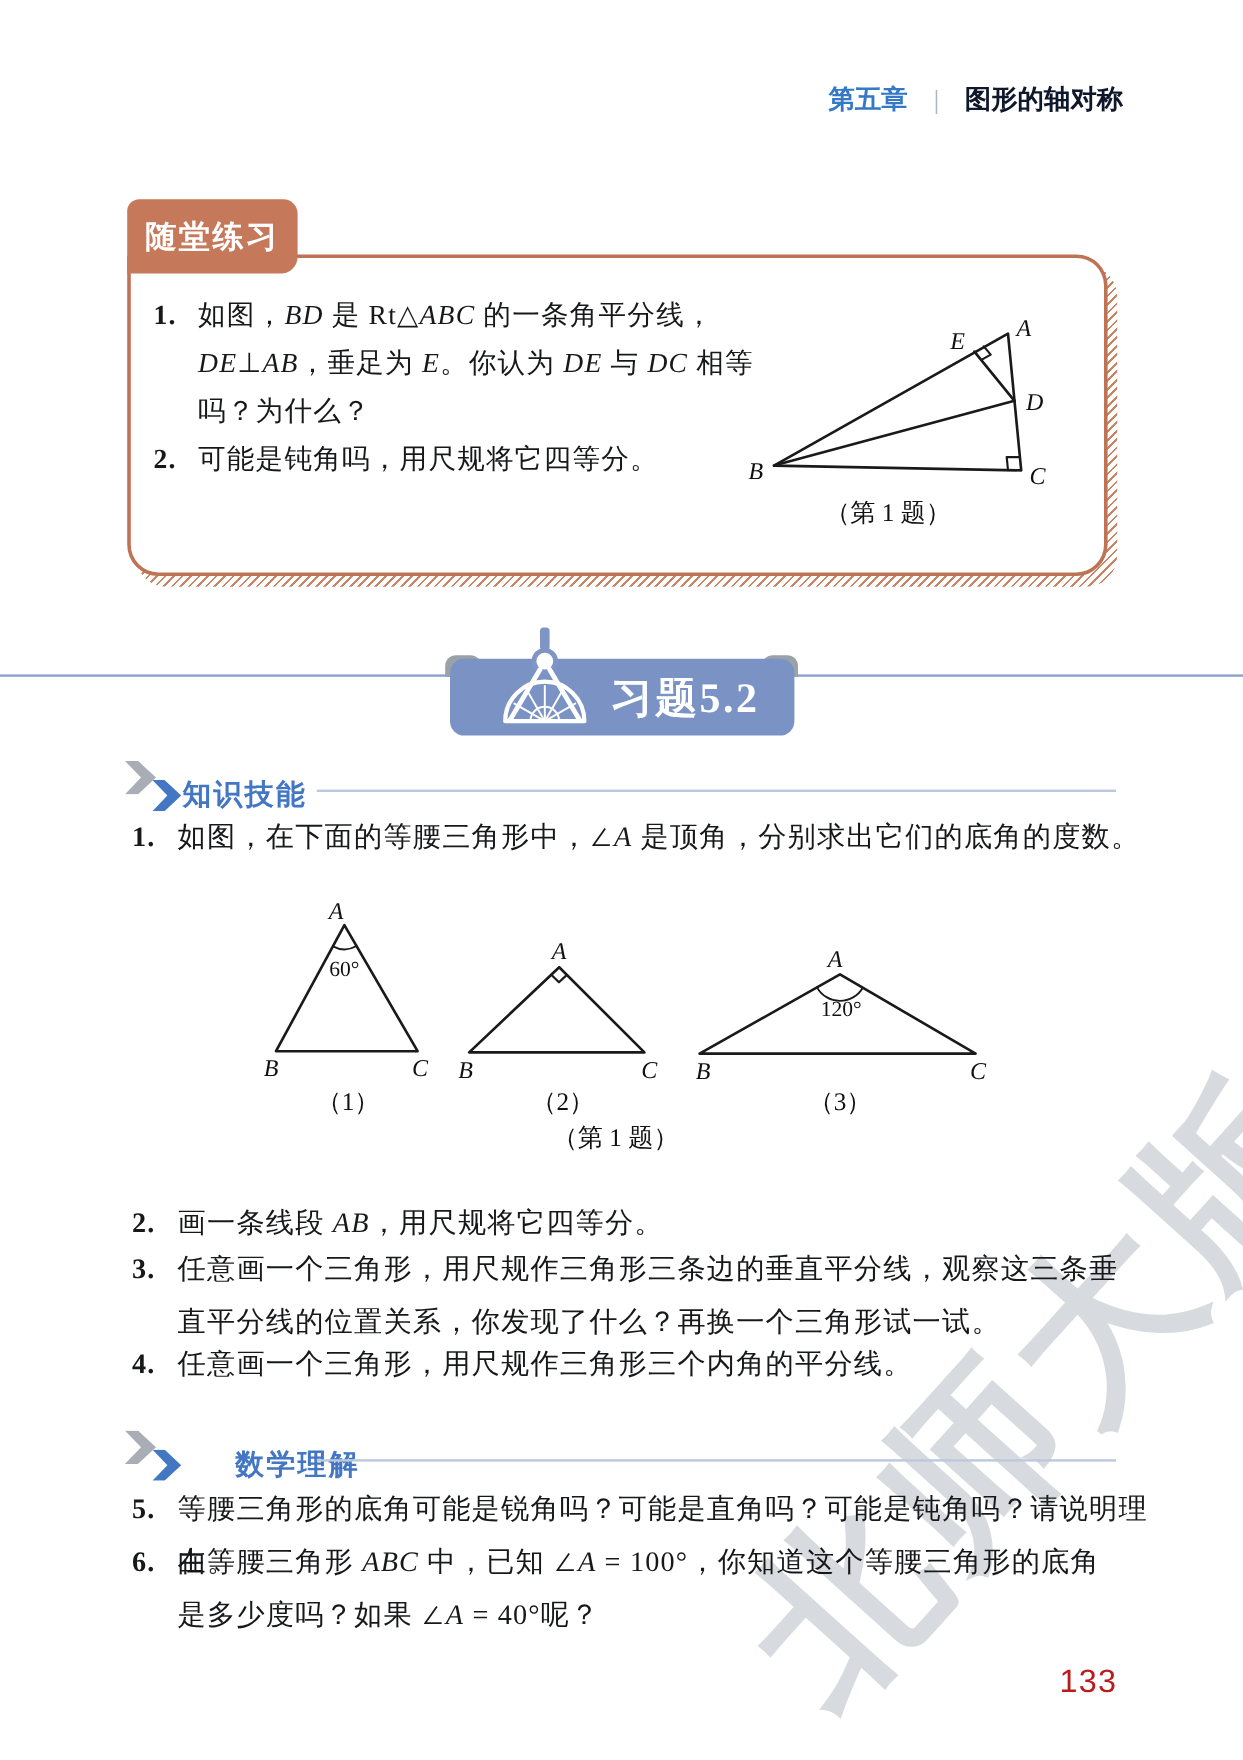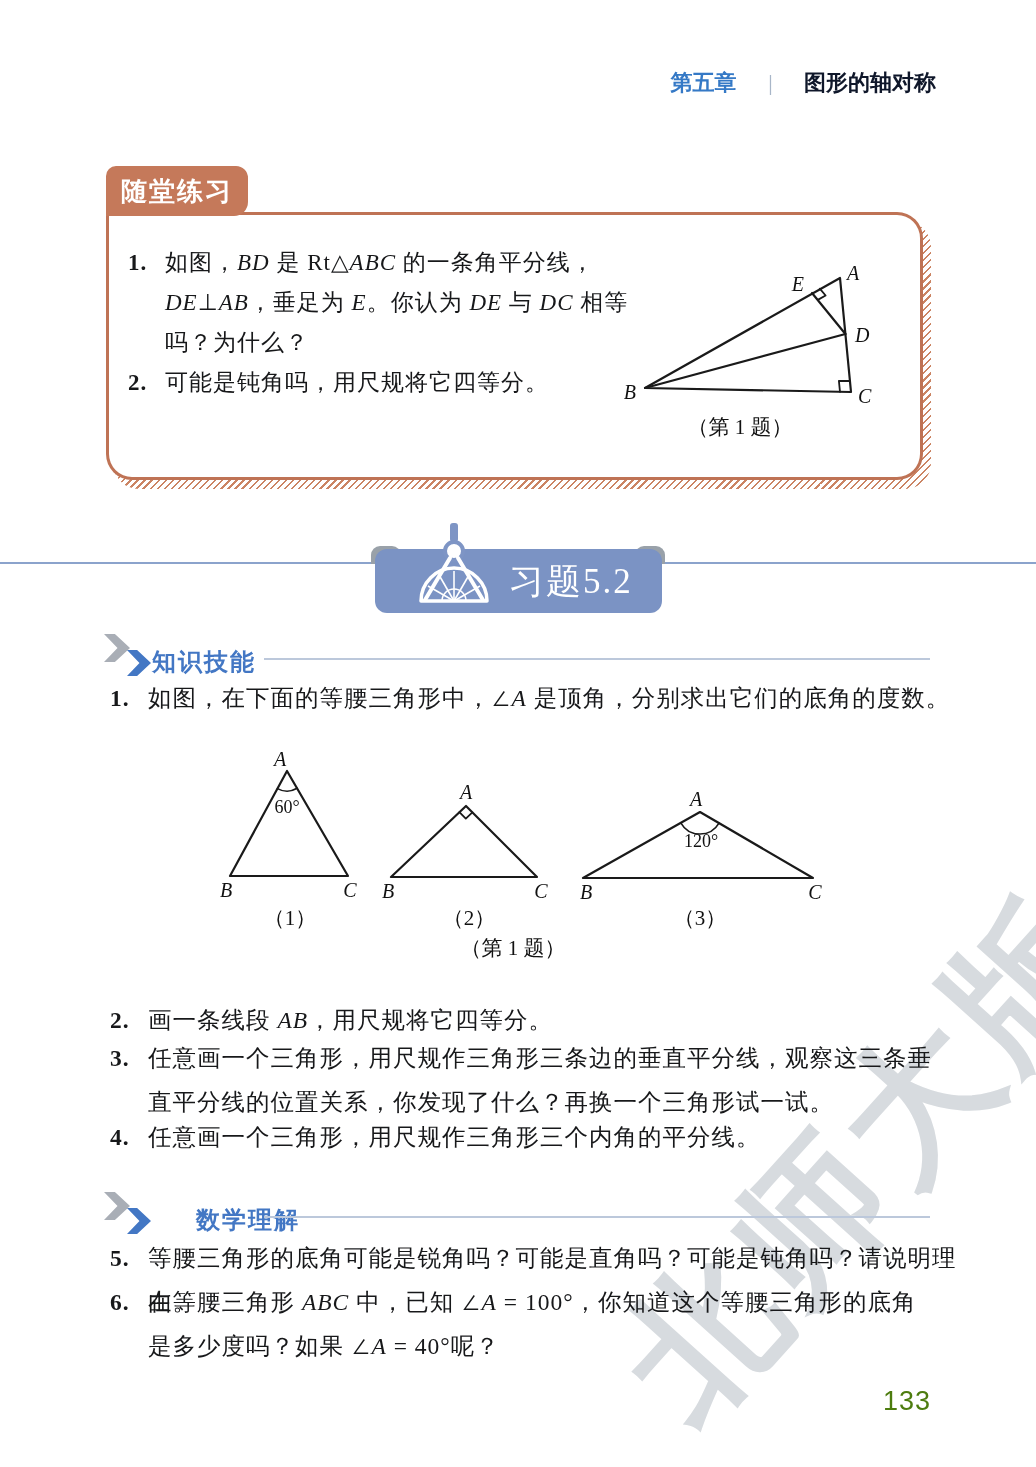--- a/index.html
+++ b/index.html
@@ -7,60 +7,60 @@
         font-family:"Liberation Serif",serif;color:#17181a;margin:0 auto;}
 
   
   .watermark{position:absolute;left:655px;top:1295px;z-index:0;font-size:150px;
              color:#d7dbdf;letter-spacing:10px;white-space:nowrap;
              transform:rotate(-48deg);transform-origin:0 50%;
              font-family:"Liberation Serif",serif;font-weight:bold;}
 
   
   .header{position:absolute;top:68px;right:100px;z-index:1;font-family:"Liberation Sans",sans-serif;
-          font-size:22px;font-weight:bold;display:flex;align-items:center;gap:24px;}
+          font-size:22px;font-weight:bold;display:flex;align-items:center;gap:14px;}
   .header .chapter{color:#3579c6;}
   .header .sep{color:#a8b6c8;font-weight:normal;font-size:20px;}
   .header .title{color:#0f172a;font-family:Liberation Serif, serif;}
 
   
   .box-hatch{position:absolute;left:113px;top:221px;width:818px;height:268px;z-index:1;
              border-radius:4px 26px 26px 26px;
              background:repeating-linear-gradient(135deg,#cb8463 0px,#cb8463 1.6px,rgba(255,255,255,0) 1.6px,rgba(255,255,255,0) 5px);}
   .pbox{position:absolute;left:106px;top:212px;width:817px;height:268px;z-index:2;
         background:#fff;border:3px solid #bf7355;border-radius:2px 26px 26px 26px;box-sizing:border-box;}
-  .pbox-tab{position:absolute;left:106px;top:166px;width:142px;height:50px;z-index:3;
+  .pbox-tab{position:absolute;left:106px;top:166px;width:142px;height:62px;z-index:3;
             background:#c5795a;border-radius:10px 12px 14px 0;
             display:flex;align-items:center;justify-content:center;}
   .pbox-tab span{color:#fff;font-family:"Liberation Sans",sans-serif;font-weight:bold;font-size:26px;letter-spacing:2px;}
 
   .prob{position:absolute;font-size:23px;line-height:40px;letter-spacing:1px;padding-left:37px;}
   .prob .num{position:absolute;left:0;top:0;font-weight:bold;}
   .prob i{font-family:"Liberation Serif",serif;}
 
   .mainprob{position:absolute;font-size:23.5px;line-height:44px;letter-spacing:1px;padding-left:42px;z-index:1;}
   .mainprob .num{position:absolute;left:4px;top:0;font-weight:bold;}
 
   
   .rule{position:absolute;left:0;top:562px;width:1036px;height:2px;background:#8ba3cc;z-index:1;}
   .curl{position:absolute;top:546px;width:30px;height:18px;background:#99a1a9;border-radius:9px 9px 0 0;z-index:2;}
   .banner{position:absolute;left:375px;top:549px;width:287px;height:64px;background:#7b93c4;border-radius:12px;z-index:3;}
-  .banner-title{position:absolute;left:134px;top:9px;color:#fff;font-size:35px;font-weight:normal;
+  .banner-title{position:absolute;left:134px;top:9px;color:#fff;font-size:35px;font-weight:bold;
                 font-family:"Liberation Serif",serif;letter-spacing:2px;}
   .banner-icon{position:absolute;left:28px;top:-28px;}
 
   
   .chev{position:absolute;z-index:1;clip-path:polygon(0% 0%,42% 0%,100% 50%,42% 100%,0% 100%,52% 50%);}
   .sec-head{position:absolute;z-index:1;font-family:Liberation Serif, serif;font-weight:bold;
             font-size:24px;color:#4377c4;letter-spacing:2px;}
   .sec-line{position:absolute;height:2px;background:#bcc8db;z-index:1;}
 
   .figure-svg{position:absolute;z-index:1;}
   .pagenum{position:absolute;left:877px;top:1386px;width:60px;text-align:center;z-index:1;
-           font-family:"Liberation Sans",sans-serif;font-size:27px;color:#4d7c0f;letter-spacing:1px;}
+           font-family:"Liberation Sans",sans-serif;font-size:27px;color:#b91c1c;letter-spacing:1px;}
 </style>
 </head>
 <body>
 
 <div class="page">
 
   <div class="watermark">北师大版</div>
 
   <div class="header">
     <span class="chapter">第五章</span>

